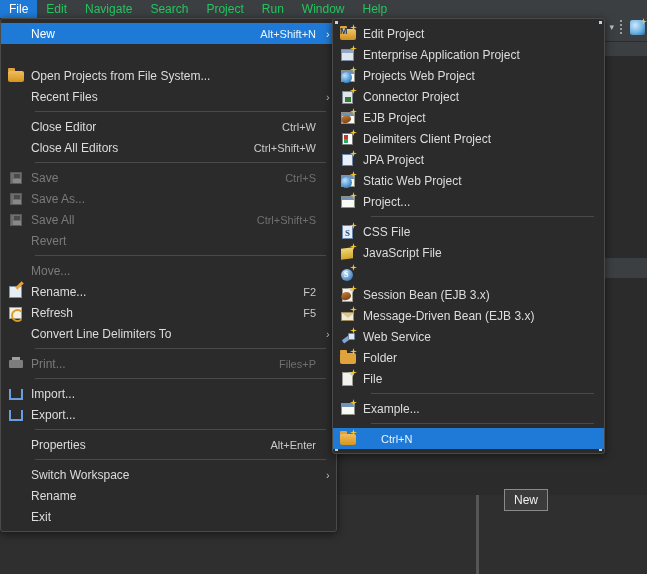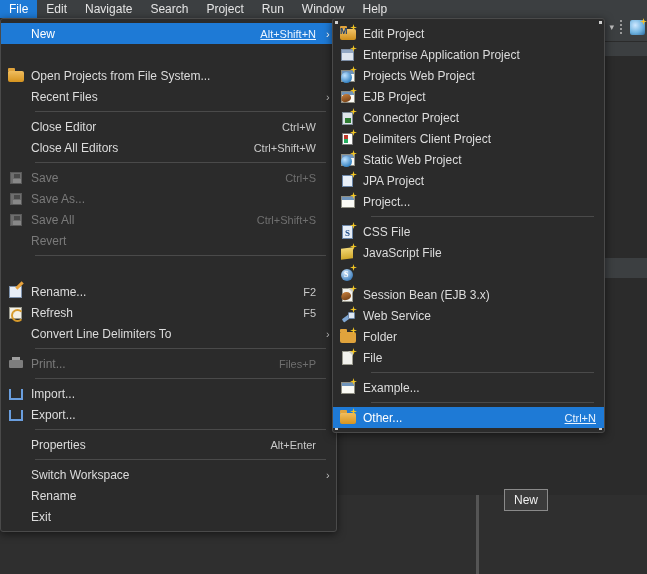--- a/index.html
+++ b/index.html
@@ -64,21 +64,21 @@
     position: absolute; right: 0; top: 258px; width: 47px; height: 20px; background: #3c3f41;
   }
 
   
   .menubar {
     position: absolute; left: 0; top: 0; width: 647px; height: 18px;
     background: #3c3f41; display: flex; align-items: center;
   }
   .mb-item {
     height: 18px; line-height: 18px; padding: 0 9px;
-    font-size: 12px; color: #e5e5e5; cursor: default; white-space: nowrap;
+    font-size: 12px; color: #22c55e; cursor: default; white-space: nowrap;
   }
   .mb-item.active { background: #1e7ad6; color: #ffffff; }
 
   
   .menu {
     position: absolute; background: #2b2b2b;
     border: 1px solid #4a4a4a; border-radius: 3px;
     padding: 4px 0; box-shadow: 0 2px 9px rgba(0,0,0,.55);
   }
   #file-menu { left: 0; top: 18px; width: 337px; }
@@ -87,21 +87,21 @@
   .mi {
     position: relative; display: flex; align-items: center;
     height: 21px; padding: 0 8px 0 0; font-size: 12px; color: #dcdcdc;
     white-space: nowrap; cursor: default;
   }
   .mi.sel { background: #1e7ad6; color: #ffffff; }
   .mi.disabled { color: #7a7a7a; }
   .mi .ico { width: 30px; min-width: 30px; height: 21px; position: relative; }
   .mi .lbl { flex: 1; }
   .mi .acc { color: #c9c9c9; font-size: 11px; padding-left: 18px; }
-  .mi.sel .acc { color: #eaf4ff; text-decoration: underline; }
+  .mi.sel .acc { color: #eaf4ff; }
   .mi.disabled .acc { color: #6f6f6f; }
   .mi .arrow {
     font-size: 11px; color: #bdbdbd; padding-left: 10px; width: 12px; text-align: right;
   }
   .mi.sel .arrow { color: #fff; }
   .sep { height: 1px; background: #4a4a4a; margin: 4px 10px 4px 34px; }
   #new-menu .sep { margin: 4px 10px 4px 38px; }
 
   
   .grip { position: absolute; width: 3px; height: 3px; background: #cfcfcf; }
@@ -301,20 +301,21 @@
       <span class="ico"></span>
       <span class="lbl">Revert</span>
       <span class="acc"></span>
       <span class="arrow"></span>
     </div>
 
     <div class="sep"></div>
 
     <div class="mi disabled">
       <span class="ico"></span>
+      <span class="lbl">Move...</span>
       <span class="acc"></span>
       <span class="arrow"></span>
     </div>
 
     <div class="mi">
       <span class="ico">
           <span class="ic">
             <span class="pencilpad"></span>
           </span>
         </span>
@@ -442,63 +443,63 @@
             <span class="win"></span>
             <span class="i-globe"></span>
             <span class="spark sm"></span>
           </span>
         </span>
       <span class="lbl">Projects Web Project</span>
     </div>
     <div class="mi">
       <span class="ico">
           <span class="ic">
+            <span class="i-db"></span>
+            <span class="spark sm"></span>
+          </span>
+        </span>
+      <span class="lbl">Connector Project</span>
+    </div>
+    <div class="mi">
+      <span class="ico">
+          <span class="ic">
             <span class="win"></span>
             <span class="i-bean"></span>
             <span class="spark sm"></span>
           </span>
         </span>
       <span class="lbl">EJB Project</span>
     </div>
     <div class="mi">
       <span class="ico">
           <span class="ic">
-            <span class="i-db"></span>
-            <span class="spark sm"></span>
-          </span>
-        </span>
-      <span class="lbl">Connector Project</span>
-    </div>
-    <div class="mi">
-      <span class="ico">
-          <span class="ic">
             <span class="i-grid"></span>
             <span class="spark sm"></span>
           </span>
         </span>
       <span class="lbl">Delimiters Client Project</span>
+    </div>
+    <div class="mi">
+      <span class="ico">
+          <span class="ic">
+            <span class="i-jpa"></span>
+            <span class="spark sm"></span>
+          </span>
+        </span>
+      <span class="lbl">JPA Project</span>
     </div>
     <div class="mi">
       <span class="ico">
           <span class="ic">
             <span class="win"></span>
             <span class="i-globe"></span>
             <span class="spark sm"></span>
           </span>
         </span>
       <span class="lbl">Static Web Project</span>
-    </div>
-    <div class="mi">
-      <span class="ico">
-          <span class="ic">
-            <span class="i-jpa"></span>
-            <span class="spark sm"></span>
-          </span>
-        </span>
-      <span class="lbl">JPA Project</span>
     </div>
     <div class="mi">
       <span class="ico">
           <span class="ic">
             <span class="win"></span>
             <span class="spark sm"></span>
           </span>
         </span>
       <span class="lbl">Project...</span>
     </div>
@@ -541,20 +542,29 @@
             <span class="page fold"></span>
             <span class="i-bean"></span>
             <span class="spark sm"></span>
           </span>
         </span>
       <span class="lbl">Session Bean (EJB 3.x)</span>
     </div>
     <div class="mi">
       <span class="ico">
           <span class="ic">
+            <span class="i-mail"></span>
+            <span class="spark sm"></span>
+          </span>
+        </span>
+      <span class="lbl">Message-Driven Bean (EJB 3.x)</span>
+    </div>
+    <div class="mi">
+      <span class="ico">
+          <span class="ic">
             <span class="i-ws"></span>
             <span class="spark sm"></span>
           </span>
         </span>
       <span class="lbl">Web Service</span>
     </div>
     <div class="mi">
       <span class="ico">
           <span class="ic">
             <span class="folder"></span>
@@ -587,20 +597,19 @@
 
     <div class="sep"></div>
 
     <div class="mi sel">
       <span class="ico">
           <span class="ic">
             <span class="folder open"></span>
             <span class="spark sm"></span>
           </span>
         </span>
-      <span class="lbl">Other...</span>
       <span class="acc">Ctrl+N</span>
     </div>
   </div>
 
   <div class="tooltip">New</div>
 
 </div>
 
 </body></html>

